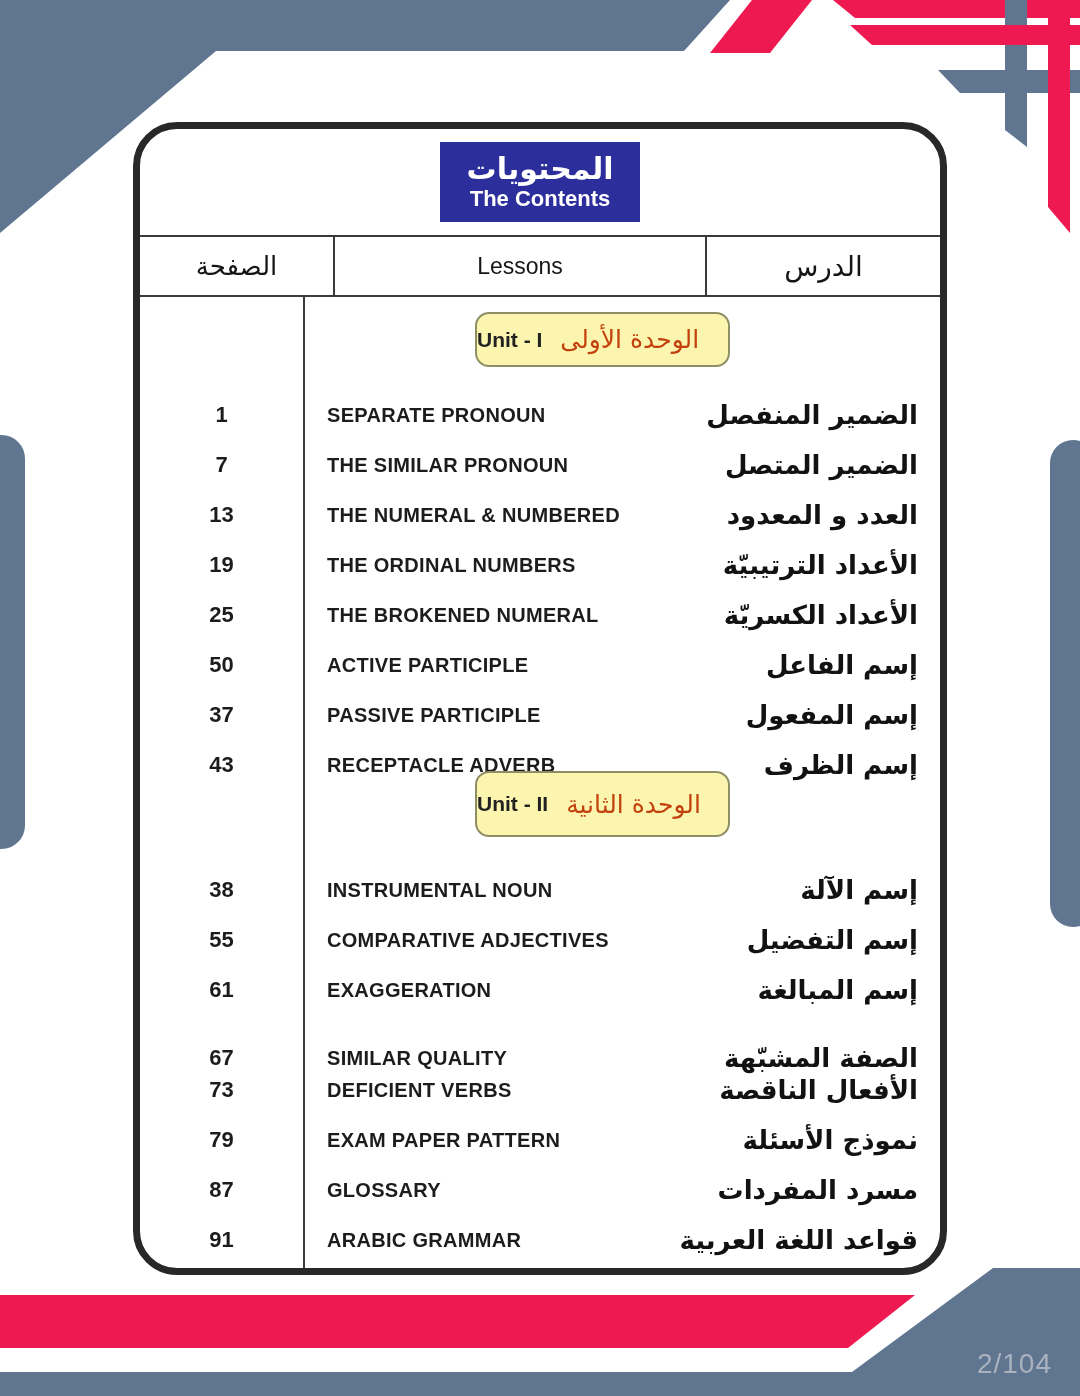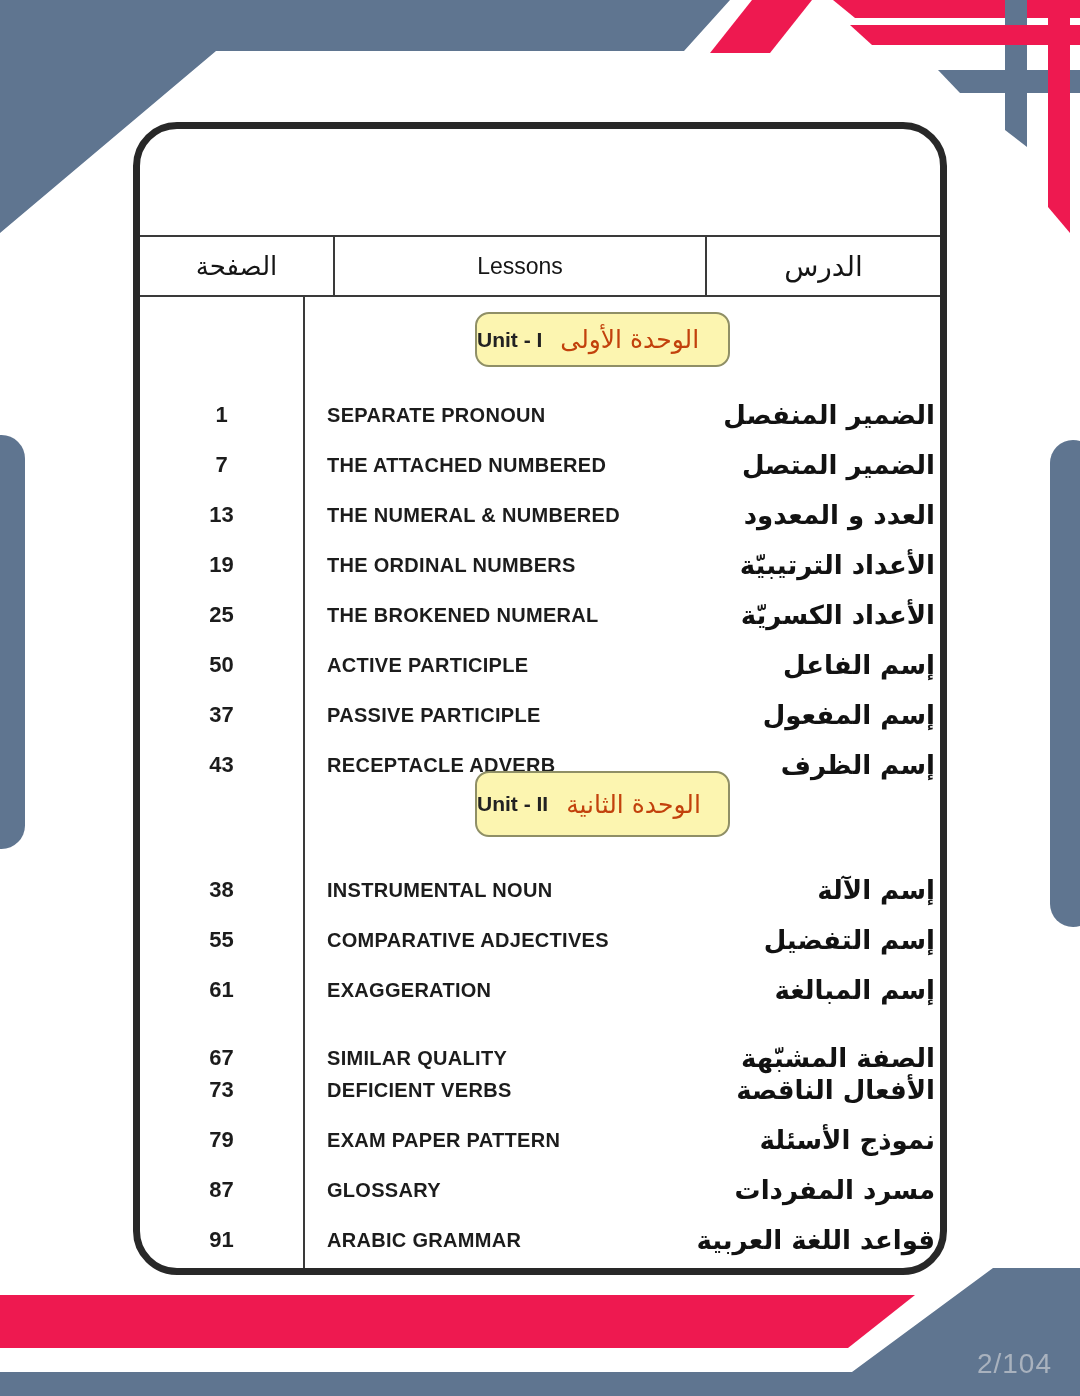--- a/index.html
+++ b/index.html
@@ -58,21 +58,21 @@
 
   .unit-box{position:absolute;left:335px;width:255px;box-sizing:border-box;
     background:#fcf5b0;border:2px solid #8f8f66;border-radius:14px;
     display:flex;align-items:center;gap:18px}
   .unit-en{font:bold 21px "Liberation Sans",sans-serif;color:#222}
   .unit-ar{font:25px "DejaVu Sans",sans-serif;color:#c2410c}
 
   .trow{position:absolute;left:0;right:0;height:50px;display:flex;align-items:center}
   .num{width:163px;text-align:center;font:bold 22px "Liberation Sans",sans-serif;color:#1c1c1c}
   .en{margin-left:24px;font:bold 20px "Liberation Sans",sans-serif;letter-spacing:.3px;color:#1c1c1c}
-  .ar{margin-left:auto;padding-right:5px;font:bold 26px "DejaVu Sans",sans-serif;color:#121212}
+  .ar{margin-left:auto;padding-right:22px;font:bold 26px "DejaVu Sans",sans-serif;color:#121212}
 </style>
 </head>
 <body>
 
 <div class="stage">
 
   <div class="deco slate" id="deco-tl"></div>
   <div class="deco red" id="deco-stripe1"></div>
   <div class="deco red" id="deco-bandA"></div>
   <div class="deco slate" id="deco-slate-vbar"></div>
@@ -81,20 +81,24 @@
   <div class="deco red" id="deco-red-vbar"></div>
   <div class="deco slate" id="deco-left-capsule"></div>
   <div class="deco slate" id="deco-right-capsule"></div>
   <div class="deco red" id="deco-bottom-red"></div>
   <div class="deco slate" id="deco-bottom-slate"></div>
 
   <div id="pageind">2/104</div>
 
   <div class="card">
 
+    <div class="banner">
+      <div class="banner-ar" dir="rtl">المحتويات</div>
+      <div class="banner-en">The Contents</div>
+    </div>
 
     <div class="hrow">
       <div class="hc hc1" dir="rtl">الصفحة</div>
       <div class="hc hc2">Lessons</div>
       <div class="hc hc3" dir="rtl">الدرس</div>
     </div>
 
     <div class="vline"></div>
 
     <div class="unit-box" style="top:183px;height:55px">
@@ -102,21 +106,21 @@
       <span class="unit-ar" dir="rtl">الوحدة الأولى</span>
     </div>
 
     <div class="trow" style="top:261px">
       <span class="num">1</span>
       <span class="en">SEPARATE PRONOUN</span>
       <span class="ar" dir="rtl">الضمير المنفصل</span>
     </div>
     <div class="trow" style="top:311px">
       <span class="num">7</span>
-      <span class="en">THE ATTACHED NUMBERED</span>
+      <span class="en">THE SIMILAR PRONOUN</span>
       <span class="ar" dir="rtl">الضمير المتصل</span>
     </div>
     <div class="trow" style="top:361px">
       <span class="num">13</span>
       <span class="en">THE NUMERAL &amp; NUMBERED</span>
       <span class="ar" dir="rtl">العدد و المعدود</span>
     </div>
     <div class="trow" style="top:411px">
       <span class="num">19</span>
       <span class="en">THE ORDINAL NUMBERS</span>

